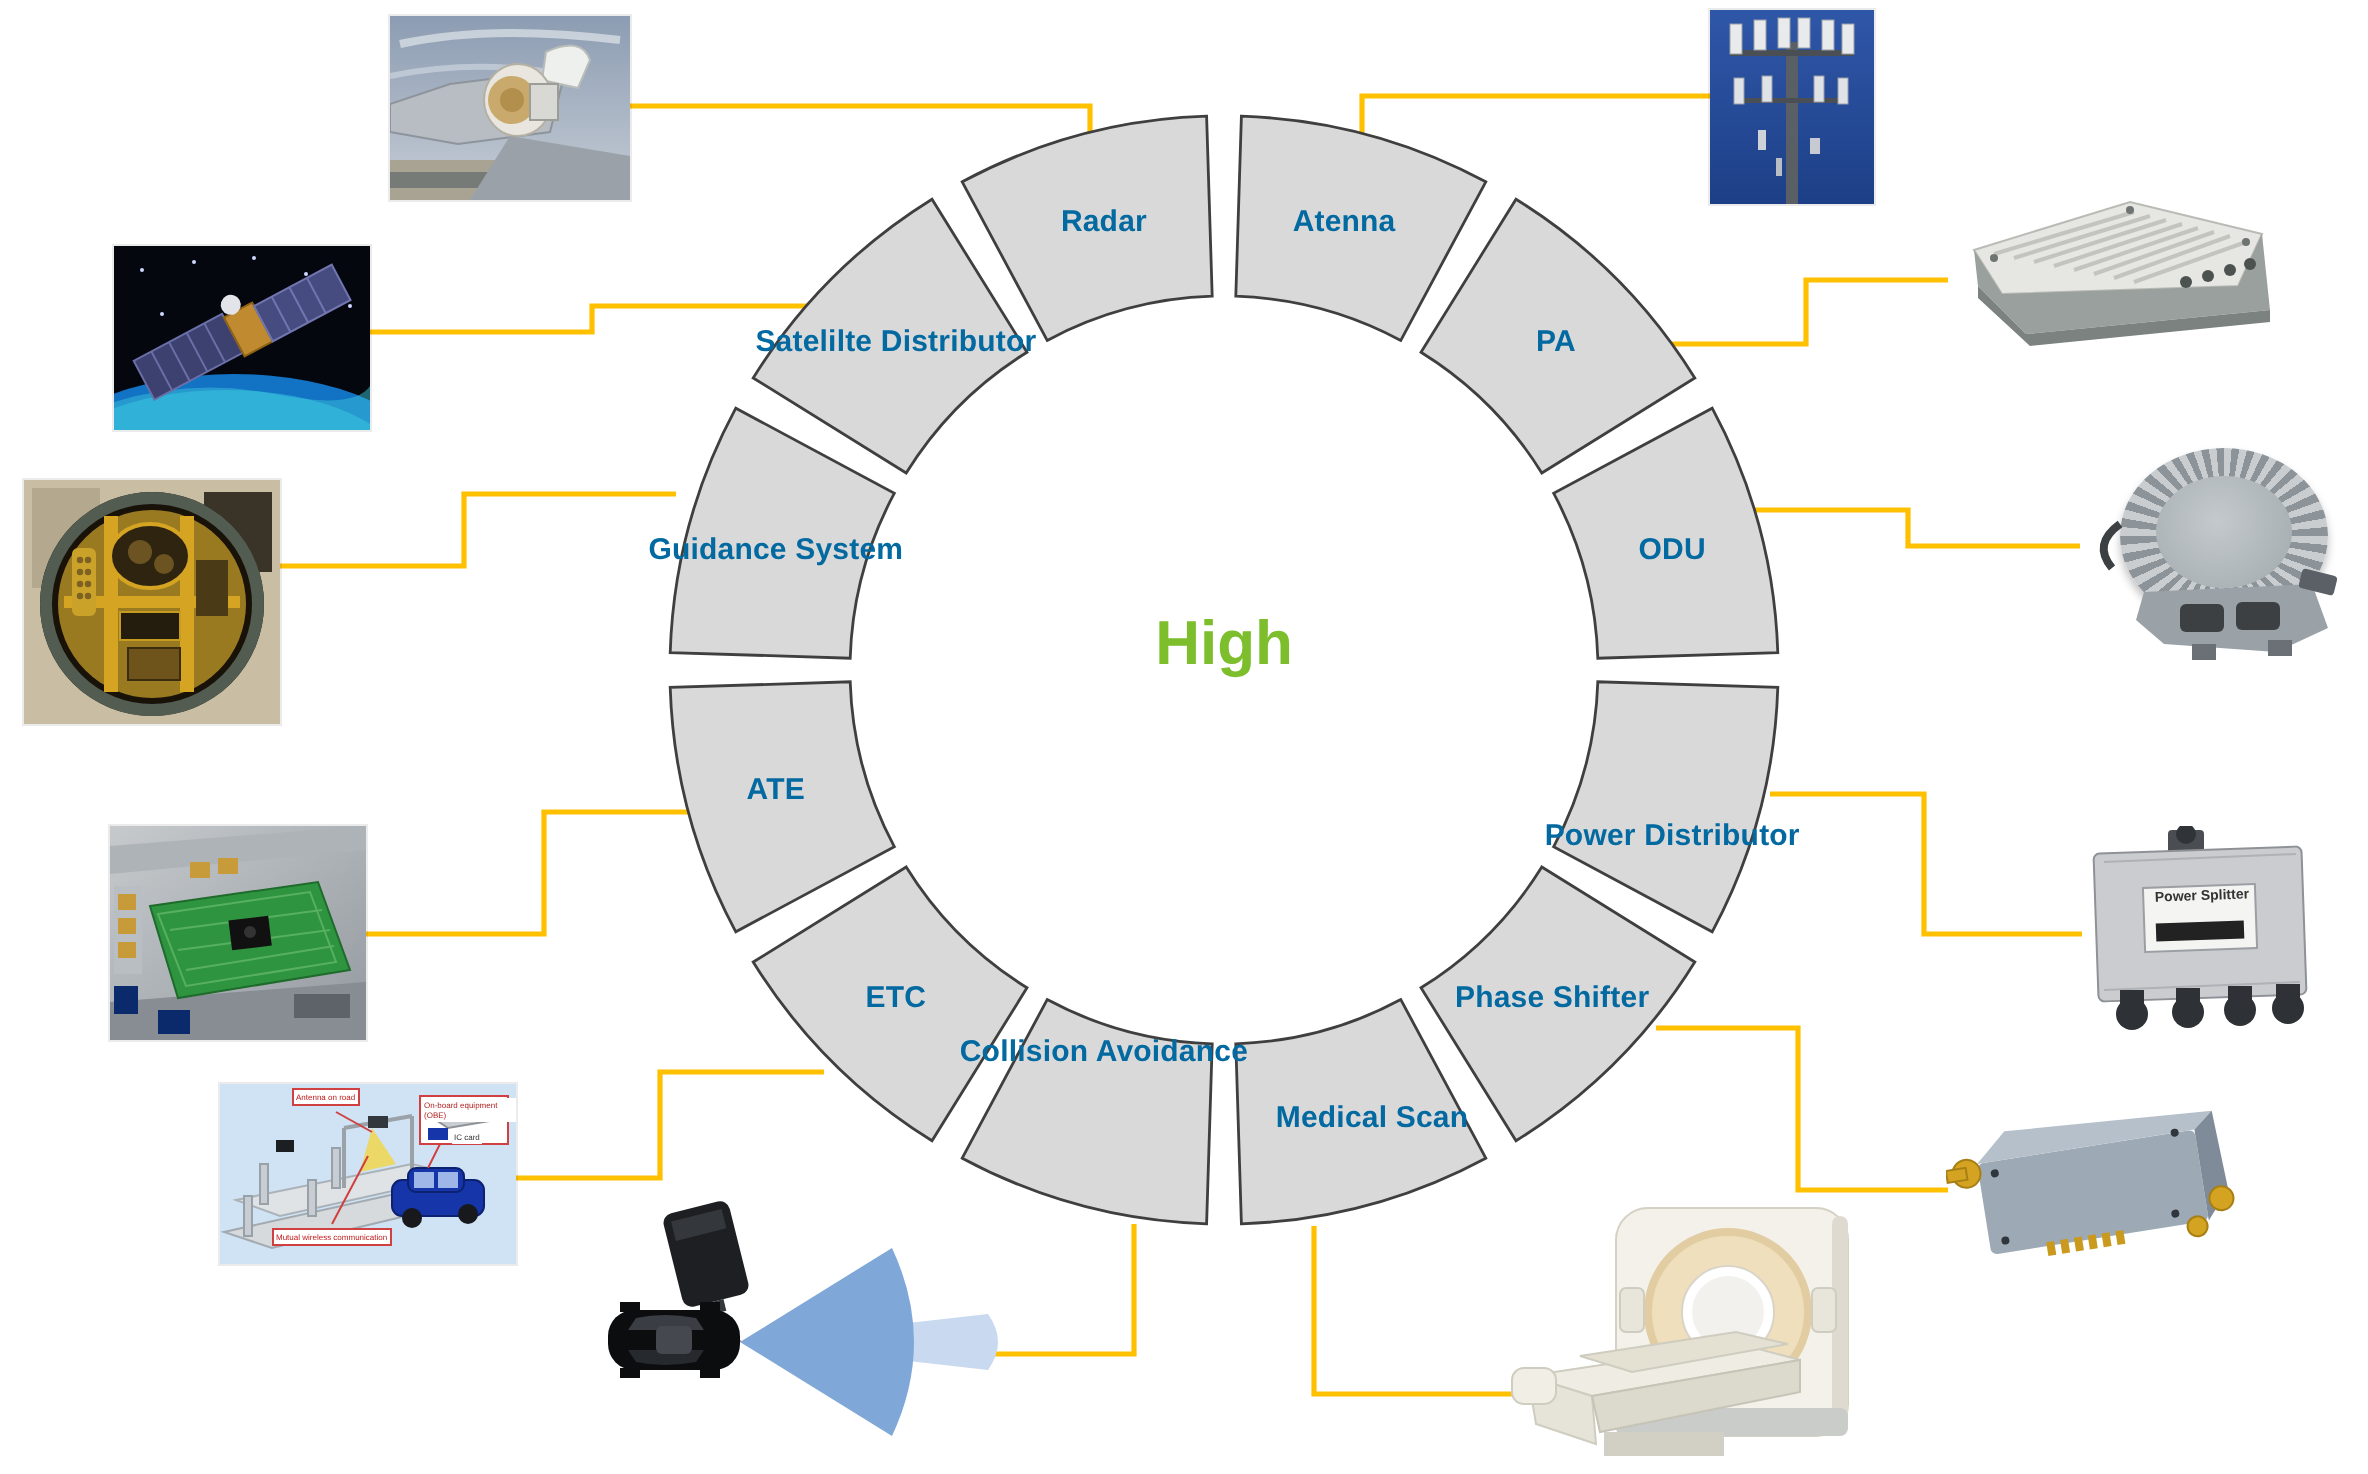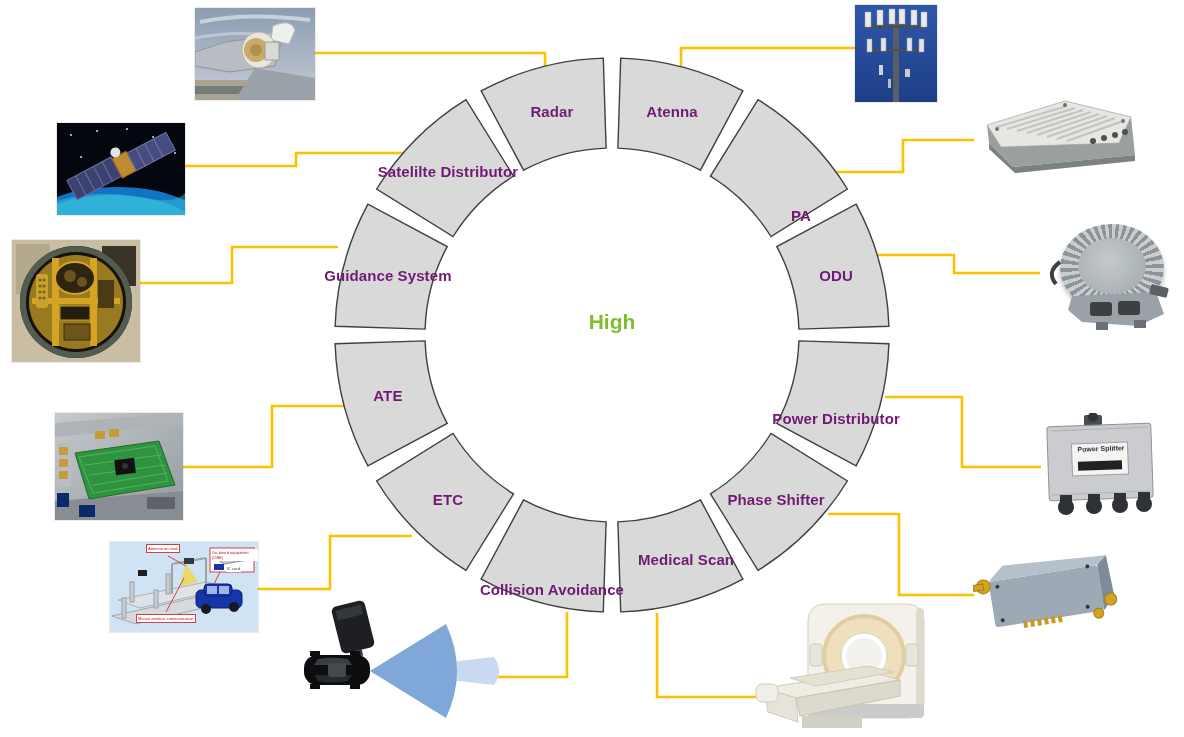--- a/index.html
+++ b/index.html
@@ -3,26 +3,26 @@
 <meta charset="utf-8">
 <style>
   html,body{margin:0;padding:0;background:#fff;}
   #canvas{
     position:relative;width:1184px;height:737px;background:#ffffff;overflow:hidden;
     font-family:"Liberation Sans",sans-serif;
   }
   #canvas svg{position:absolute;left:0;top:0;}
   .seg-label{
     position:absolute;transform:translate(-50%,-50%);
-    font-weight:bold;font-size:15px;color:#701a75;white-space:nowrap;
+    font-weight:bold;font-size:15px;color:#0369a1;white-space:nowrap;
     letter-spacing:.1px;z-index:6;
   }
   #title{
     position:absolute;left:612px;top:322px;transform:translate(-50%,-50%);
-    text-align:center;font-weight:bold;font-size:21px;line-height:42px;z-index:6;
+    text-align:center;font-weight:bold;font-size:31px;line-height:42px;z-index:6;
   }
   .img{position:absolute;overflow:hidden;z-index:5;}
   .photo{box-shadow:0 0 0 1px rgba(0,0,0,.08);}
   
   .odu-disc{
     position:absolute;left:22px;top:2px;width:104px;height:88px;border-radius:50%;
     background:repeating-conic-gradient(#c9cdd0 0deg 5deg,#8d9499 5deg 10deg);
     box-shadow:0 3px 4px rgba(0,0,0,.25);
   }
   .odu-core{
@@ -64,26 +64,26 @@
       <path d="M620.7 611.9 A277 277 0 0 0 742.9 579.1 L700.4 499.8 A187 187 0 0 1 617.9 521.9 Z" fill="#D9D9D9" stroke="#3F3F3F" stroke-width="1.4"></path>
       <path d="M481.1 579.1 A277 277 0 0 0 603.3 611.9 L606.1 521.9 A187 187 0 0 1 523.6 499.8 Z" fill="#D9D9D9" stroke="#3F3F3F" stroke-width="1.4"></path>
       <path d="M376.6 481.0 A277 277 0 0 0 466.0 570.4 L513.5 493.9 A187 187 0 0 1 453.1 433.5 Z" fill="#D9D9D9" stroke="#3F3F3F" stroke-width="1.4"></path>
       <path d="M335.1 343.7 A277 277 0 0 0 367.9 465.9 L447.2 423.4 A187 187 0 0 1 425.1 340.9 Z" fill="#D9D9D9" stroke="#3F3F3F" stroke-width="1.4"></path>
       <path d="M367.9 204.1 A277 277 0 0 0 335.1 326.3 L425.1 329.1 A187 187 0 0 1 447.2 246.6 Z" fill="#D9D9D9" stroke="#3F3F3F" stroke-width="1.4"></path>
       <path d="M466.0 99.6 A277 277 0 0 0 376.6 189.0 L453.1 236.5 A187 187 0 0 1 513.5 176.1 Z" fill="#D9D9D9" stroke="#3F3F3F" stroke-width="1.4"></path>
       <path d="M603.3 58.1 A277 277 0 0 0 481.1 90.9 L523.6 170.2 A187 187 0 0 1 606.1 148.1 Z" fill="#D9D9D9" stroke="#3F3F3F" stroke-width="1.4"></path>
     </svg>
   <div id="ring-labels">
       <div class="seg-label" style="left: 672.046px; top: 110.905px;">Atenna</div>
-      <div class="seg-label" style="left: 801px; top: 170.951px; margin-top: 44px;">PA</div>
+      <div class="seg-label" style="left: 778px; top: 170.951px;">PA</div>
       <div class="seg-label" style="left: 836.095px; top: 274.954px; text-align: right;">ODU</div>
       <div class="seg-label" style="left: 836.095px; top: 395.046px; margin-top: 23px;">Power Distributor</div>
       <div class="seg-label" style="left: 776.049px; top: 499.049px;">Phase Shifter</div>
       <div class="seg-label" style="left: 686px; top: 559.095px;">Medical Scan</div>
-      <div class="seg-label" style="left: 551.954px; top: 589px;">Collision Avoidance</div>
+      <div class="seg-label" style="left: 551.954px; top: 526px;">Collision Avoidance</div>
       <div class="seg-label" style="left: 447.951px; top: 499.049px;">ETC</div>
       <div class="seg-label" style="left: 387.905px; top: 395.046px;">ATE</div>
       <div class="seg-label" style="left: 387.905px; top: 274.954px;">Guidance System</div>
       <div class="seg-label" style="left: 447.951px; top: 170.951px;">Satelilte Distributor</div>
       <div class="seg-label" style="left: 551.954px; top: 110.905px;">Radar</div>
     </div>
 
   <div id="title" style="color: rgb(124, 190, 43);">
     <div>High</div>
   </div>

